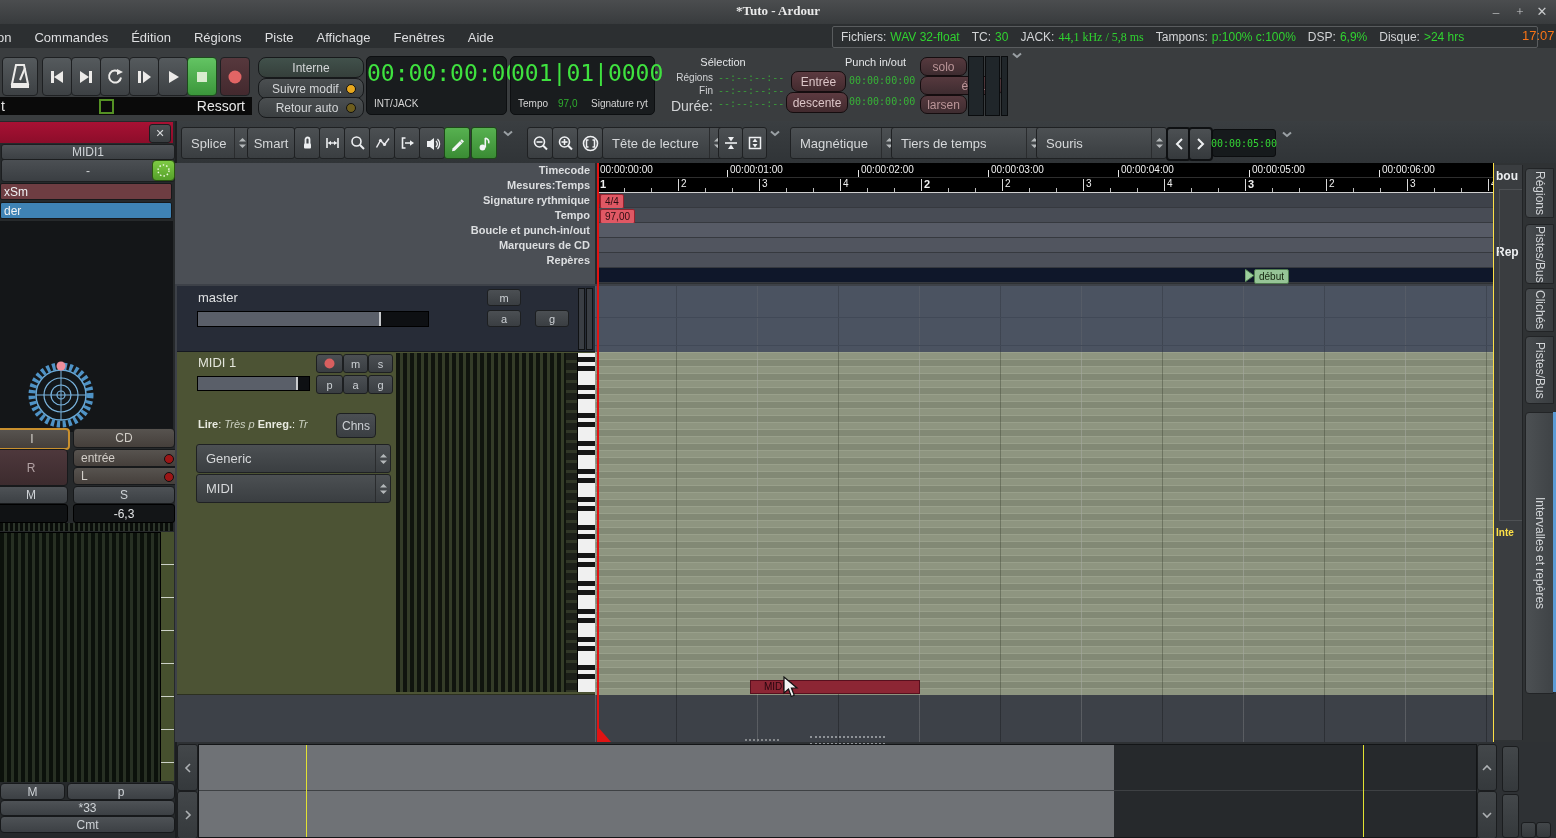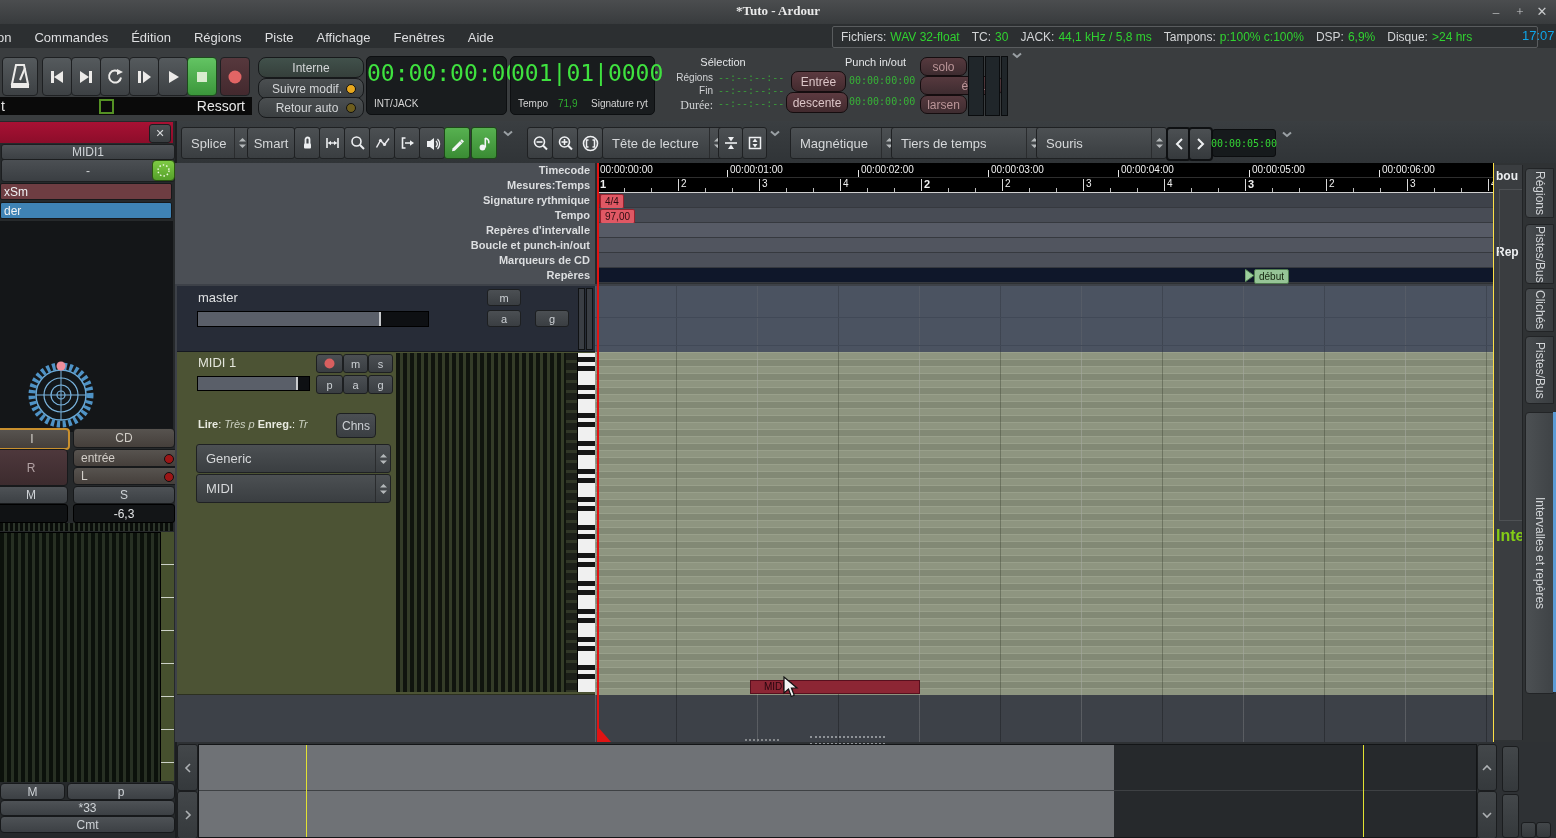--- a/index.html
+++ b/index.html
@@ -11,21 +11,21 @@
   #titlebar{left:0;top:0;width:1556px;height:24px;background:linear-gradient(#4b4d4f,#383b3d);border-bottom:1px solid #202224;font-family:Liberation Serif, serif;}
   #title{left:0;top:3px;width:1556px;text-align:center;font-size:13px;font-weight:bold;color:#e9e9e9;}
   .winbtn{top:4px;width:16px;height:16px;color:#c9cbcd;font-size:13px;text-align:center;line-height:16px;}
   #menubar{left:0;top:24px;width:1556px;height:24px;background:#2c2f31;border-bottom:1px solid #1e2022;}
   .menu-item{font-size:13px;color:#dedfe1;margin-right:23px;}
   #menu-items{position:absolute;left:0px;top:4px;white-space:nowrap;margin-left:-3px;}
   #status-box{left:832px;top:26px;width:688px;height:20px;border:1px solid #595c5e;border-radius:2px;
               display:flex;align-items:center;padding:0 8px;font-size:12px;white-space:nowrap;overflow:hidden;}
   .st-label{color:#d3d5d7;margin-left:12px;}
   .st-value{color:#30d330;margin-left:4px;}
-  #status-clock{left:1522px;top:28px;font-size:13px;color:#0ea5e9;}
+  #status-clock{left:1522px;top:28px;font-size:13px;color:#f97316;}
   
   #transport{left:0;top:48px;width:1556px;height:73px;background:#3a3d3f;border-bottom:1px solid #232527;}
   .tbtn{position:absolute;top:9px;height:37px;border-radius:4px;border:1px solid #1e2022;
         background:linear-gradient(#555a5d,#3d4144);display:flex;align-items:center;justify-content:center;}
   .tbtn.green{background:linear-gradient(#63c463,#3b973b);border-color:#1d4a1d;}
   .tbtn.rec{background:linear-gradient(#57383d,#43292e);}
   .opt{position:absolute;left:258px;width:104px;height:19px;border:1px solid #17191b;border-radius:8px;
        background:linear-gradient(#4b4f51,#3a3e40);color:#d4d6d8;font-size:12px;
        display:flex;align-items:center;justify-content:center;}
   .led{width:8px;height:8px;border-radius:50%;position:absolute;right:7px;top:5px;border:1px solid #101010;}
@@ -103,21 +103,21 @@
 
   <div class="abs" id="menubar">
     <div id="menu-items"><span class="menu-item">on</span><span class="menu-item">Commandes</span><span class="menu-item">Édition</span><span class="menu-item">Régions</span><span class="menu-item">Piste</span><span class="menu-item">Affichage</span><span class="menu-item">Fenêtres</span><span class="menu-item">Aide</span></div>
   </div>
   <div class="abs" id="status-box">
       <span class="st-label" style="margin-left: 0px;">Fichiers:</span>
       <span class="st-value" style="color: rgb(48, 211, 48);">WAV 32-float</span>
       <span class="st-label">TC:</span>
       <span class="st-value" style="color: rgb(48, 211, 48);">30</span>
       <span class="st-label">JACK:</span>
-      <span class="st-value" style="color: rgb(48, 211, 48);">44,1 kHz /  5,8 ms</span>
+      <span class="st-value" style="color: rgb(48, 211, 48); font-family: Liberation Serif, serif;">44,1 kHz /  5,8 ms</span>
       <span class="st-label">Tampons:</span>
       <span class="st-value" style="color: rgb(48, 211, 48);">p:100% c:100%</span>
       <span class="st-label">DSP:</span>
       <span class="st-value" style="color: rgb(48, 211, 48);">6,9%</span>
       <span class="st-label">Disque:</span>
       <span class="st-value" style="color: rgb(48, 211, 48);">&gt;24 hrs</span>
     </div>
   <div class="abs" id="status-clock">17:07</div>
 
   <div class="abs" id="transport">
@@ -184,32 +184,32 @@
       <span class="led" style="background:#6e5e1e;"></span>
     </div>
 
     <div class="clockbox" style="left:366px;width:139px;">
       <div class="bigtime">00:00:00:00</div>
       <div class="clocksub" style="left:7px;">INT/JACK</div>
     </div>
     <div class="clockbox" style="left:510px;width:143px;">
       <div class="bigtime">001|01|0000</div>
       <div class="clocksub" style="left:7px;">Tempo</div>
-      <div class="clocksub" style="left:47px;color:#2fae2f;">71,9</div>
+      <div class="clocksub" style="left:47px;color:#2fae2f;">97,0</div>
       <div class="clocksub nowrap" style="left:80px;width:60px;">Signature ryt</div>
     </div>
 
     <div class="abs" style="left:656px;top:6px;width:134px;height:62px;">
       <div class="abs" style="left:0;top:2px;width:100%;text-align:center;font-size:11px;color:#e4e6e8;">Sélection</div>
       <div class="abs" id="selection-rows" style="left:0;top:18px;width:134px;display:grid;grid-template-columns:57px auto;column-gap:5px;row-gap:2px;">
           <div style="font-size: 10px; color: rgb(210, 212, 214); text-align: right;">Régions</div>
           <div style="font-size: 10px; color: rgb(58, 158, 58); font-family: &quot;DejaVu Sans Mono&quot;, monospace;">--:--:--:--</div>
           <div style="font-size: 10px; color: rgb(210, 212, 214); text-align: right;">Fin</div>
           <div style="font-size: 10px; color: rgb(58, 158, 58); font-family: &quot;DejaVu Sans Mono&quot;, monospace;">--:--:--:--</div>
-          <div style="font-size: 12px; color: rgb(210, 212, 214); text-align: right; font-family: Liberation Serif, serif;">Durée:</div>
+          <div style="font-size: 14px; color: rgb(210, 212, 214); text-align: right;">Durée:</div>
           <div style="font-size: 10px; color: rgb(58, 158, 58); font-family: &quot;DejaVu Sans Mono&quot;, monospace;">--:--:--:--</div>
         </div>
     </div>
 
     <div class="abs" style="left:845px;top:8px;font-size:11px;color:#e4e6e8;">Punch in/out</div>
     <div class="punchbtn" style="left:791px;top:23px;width:53px;height:19px;">Entrée</div>
     <div class="abs mono-green" style="left:849px;top:27px;font-size:10px;">00:00:00:00</div>
     <div class="punchbtn" style="left:786px;top:44px;width:60px;height:19px;">descente</div>
     <div class="abs mono-green" style="left:849px;top:48px;font-size:10px;">00:00:00:00</div>
 
@@ -451,21 +451,20 @@
     <div class="msbtn graybtn" style="left:67px;top:662px;width:106px;height:15px;">p</div>
     <div class="msbtn graybtn" style="left:0;top:679px;width:173px;height:14px;">*33</div>
     <div class="msbtn graybtn" style="left:0;top:695px;width:173px;height:15px;">Cmt</div>
   </div>
 
   <div class="abs" id="ruler-labels">
       <div class="ruler-label">Timecode</div>
       <div class="ruler-label">Mesures:Temps</div>
       <div class="ruler-label">Signature rythmique</div>
       <div class="ruler-label">Tempo</div>
-      <div class="ruler-label">Repères d'intervalle</div>
       <div class="ruler-label">Boucle et punch-in/out</div>
       <div class="ruler-label">Marqueurs de CD</div>
       <div class="ruler-label">Repères</div>
     </div>
   <div class="abs" id="ruler-timeline">
     <div class="abs" id="ruler-tc" style="left:0;top:0;width:898px;height:15px;background:#000;border-bottom:1px solid #2e2e2e;box-sizing:border-box;">
         <div class="abs" style="left: 0px; top: 7px; width: 1px; height: 7px; background: rgb(232, 232, 232);"></div>
         <div class="abs" style="left: 3px; top: 1px; font-size: 10px; color: rgb(240, 240, 240); white-space: nowrap;">00:00:00:00</div>
         <div class="abs" style="left: 130px; top: 7px; width: 1px; height: 7px; background: rgb(232, 232, 232);"></div>
         <div class="abs" style="left: 133px; top: 1px; font-size: 10px; color: rgb(240, 240, 240); white-space: nowrap;">00:00:01:00</div>
@@ -621,21 +620,21 @@
     </svg>
 
   <svg class="abs" style="left:783px;top:676px;z-index:40;" width="17" height="24">
     <polygon points="1,1 1,17 5.5,13 8.3,20.5 11.2,19.2 8.4,12 14,12" fill="#f4f4f4" stroke="#141414" stroke-width="1.2"></polygon>
   </svg>
 
   <div class="abs" id="right-panel">
     <div class="abs" style="left:0;top:2px;width:28px;height:575px;background:#3a3d40;border-right:1px solid #222426;overflow:hidden;">
       <div class="abs" style="left:2px;top:4px;font-size:12px;font-weight:bold;color:#eceef0;">bou</div>
       <div class="abs" style="left:2px;top:80px;font-size:12px;font-weight:bold;color:#eceef0;">Rep</div>
-      <div class="abs" style="left:2px;top:362px;font-size:16px;font-weight:bold;color:#84cc16;">Inte</div>
+      <div class="abs" style="left:2px;top:362px;font-size:10px;font-weight:bold;color:#fde047;">Inte</div>
       <div class="abs" style="left:5px;top:24px;width:30px;height:330px;border:1px solid #4e5154;"></div>
     </div>
     <div id="right-tabs">
         <div class="vtab" style="top: 5px; height: 48px; position: absolute;">Régions</div>
         <div class="vtab" style="top: 61px; height: 58px; position: absolute;">Pistes/Bus</div>
         <div class="vtab" style="top: 125px; height: 42px; position: absolute;">Clichés</div>
         <div class="vtab" style="top: 173px; height: 66px; position: absolute;">Pistes/Bus</div>
         <div class="vtab active" style="top: 249px; height: 280px; position: absolute;">Intervalles et repères</div>
       </div>
     <div class="abs" style="left:59px;top:249px;width:3px;height:280px;background:#5b9bd5;"></div>

